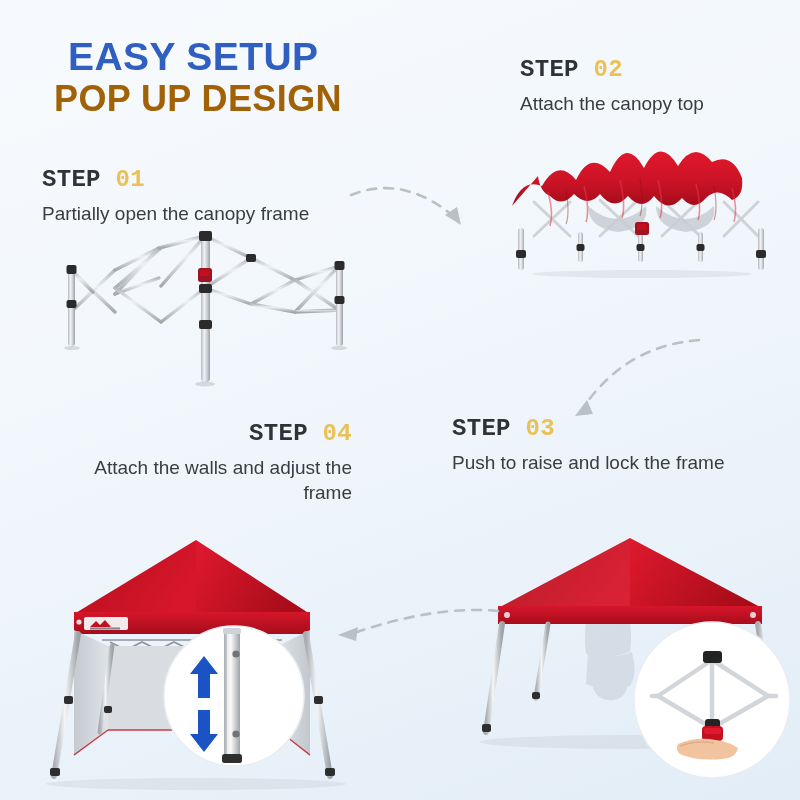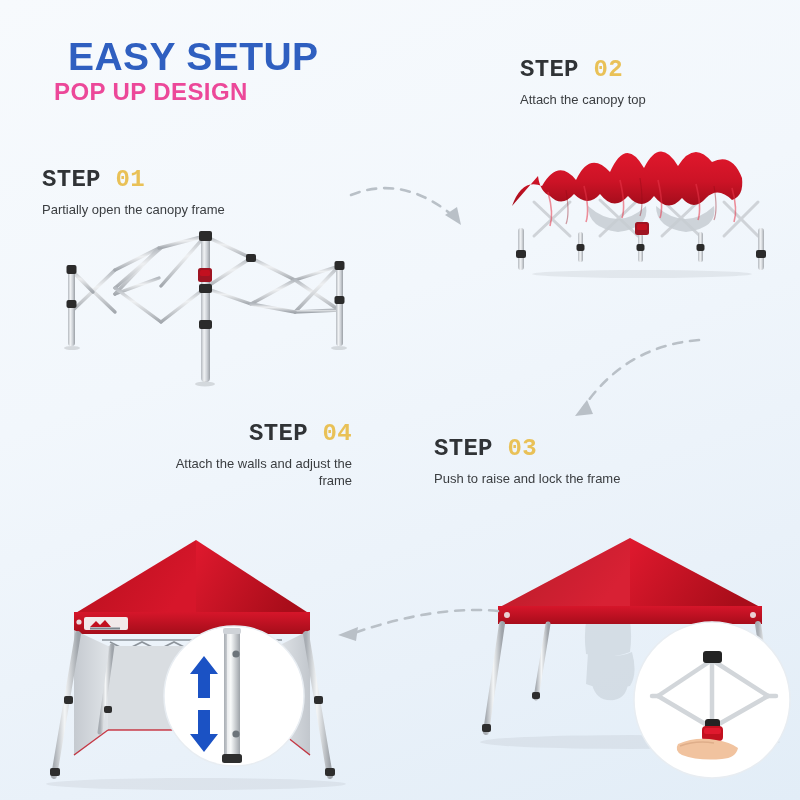--- a/index.html
+++ b/index.html
@@ -12,33 +12,33 @@
   }
   .stage { position:absolute; inset:0; }
 
   
   #headline { position:absolute; left:40px; top:36px; }
   .h-line1 {
     font-size:39px; font-weight:bold; letter-spacing:0.4px;
     color:#2f5fc0; line-height:1.08; white-space:nowrap;margin-left:28px;
   }
   .h-line2 {
-    font-size:24px; font-weight:bold; letter-spacing:0.4px;
-    color:#ec4899; line-height:1.15; margin-left:14px; white-space:nowrap;
+    font-size:36px; font-weight:bold; letter-spacing:0.4px;
+    color:#a16207; line-height:1.15; margin-left:14px; white-space:nowrap;
   }
 
   
   .step-block { position:absolute; }
   .step-head { font-size:24px; font-weight:bold; color:#303336; letter-spacing:0.3px; line-height:1.15; white-space:nowrap;font-family:Liberation Mono, monospace; }
   .step-num { color:#e9c157; font-weight:bold; }
-  .step-desc { font-size:13px; color:#3a3d40; line-height:1.35; margin-top:7px; font-weight:400; }
+  .step-desc { font-size:19px; color:#3a3d40; line-height:1.35; margin-top:7px; font-weight:400; }
 
   #step1-text { left:42px; top:166px; width:330px; }
   #step2-text { left:520px; top:56px; width:270px; }
-  #step3-text { left:434px; top:415px; width:330px;margin-top:20px; }
+  #step3-text { left:452px; top:415px; width:330px; }
   #step4-text { left:42px; top:420px; width:310px;text-align:right; }
 
   
   .illus { position:absolute; }
   #illus1 { left:55px;  top:228px; width:300px; height:160px; }
   #illus2 { left:492px; top:140px; width:300px; height:140px; }
   #illus3 { left:480px; top:520px; width:315px; height:270px; }
   #illus4 { left:38px;  top:518px; width:320px; height:275px; }
   .illus svg { width:100%; height:100%; display:block; overflow:visible; }
 

